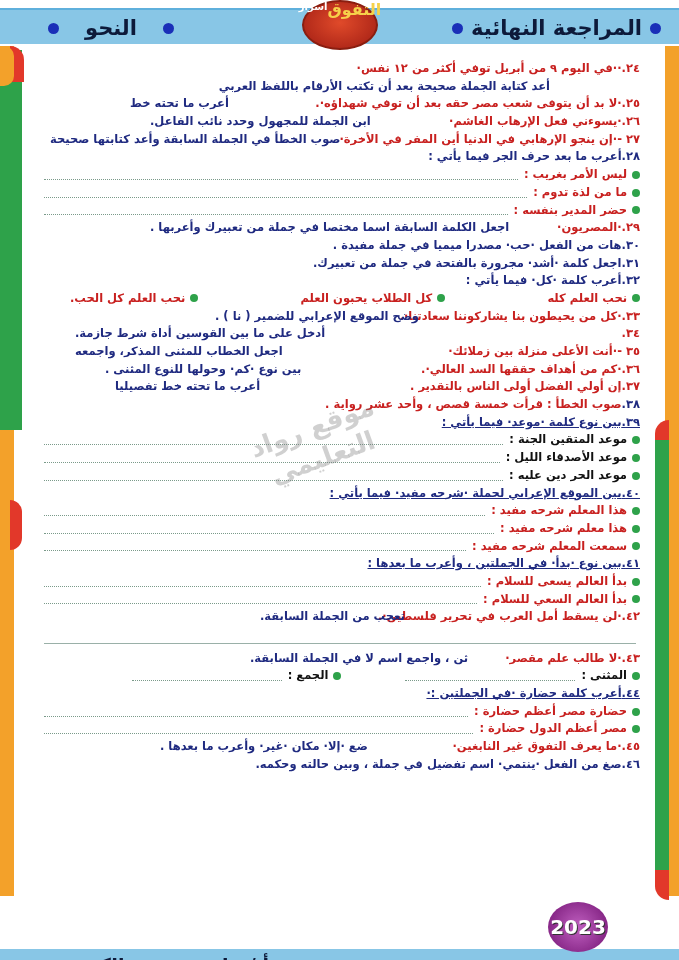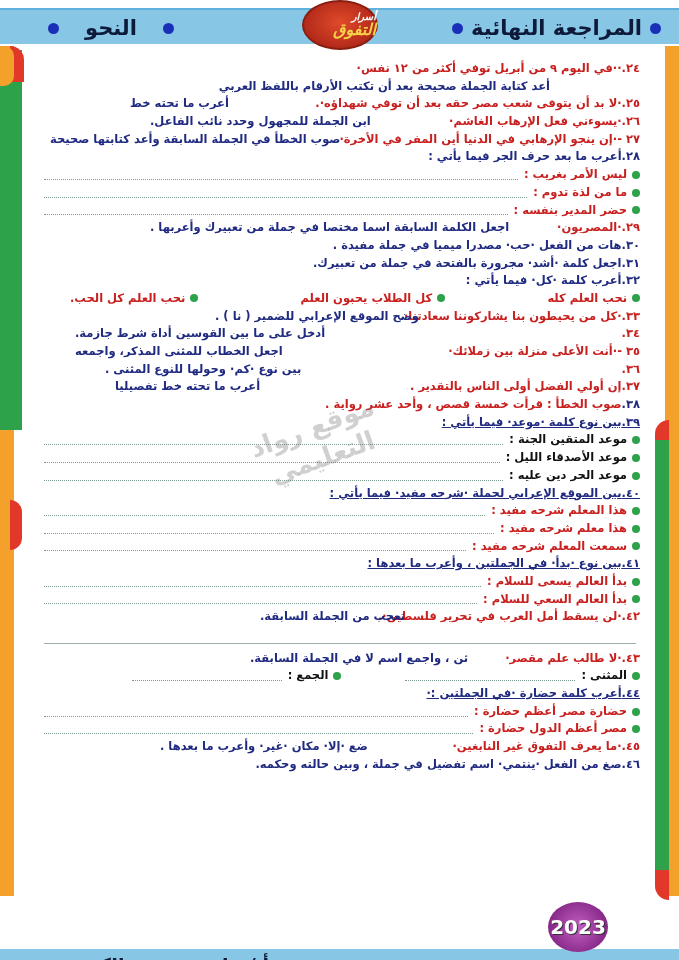--- a/index.html
+++ b/index.html
@@ -18,22 +18,22 @@
   }
   .header .title-left {
     position: absolute; left: 48px; top: 3px; height: 30px;
     display: flex; align-items: center; gap: 26px; direction: rtl;
     font-weight: bold; font-size: 21px; color: #0d1a3a;
   }
   .dot { width: 11px; height: 11px; border-radius: 50%; background: #1a2fb8; display: inline-block; }
   .logo {
     position: absolute; left: 302px; top: 0; width: 76px; height: 50px;
     border-radius: 50%; background: radial-gradient(ellipse at 50% 45%, #e04a2a 0%, #b32a1a 70%);
-    border: 2px solid #8a1e10; display: flex; flex-direction: column; align-items: flex-end; justify-content: center;
-    color: #f6d24a; font-weight: bold; line-height: 1; font-style: italic;
+    border: 2px solid #8a1e10; display: flex; flex-direction: row; align-items: flex-start; justify-content: center;
+    color: #f6d24a; font-weight: bold; line-height: 1;
   }
   .logo .l1 { font-size: 10px; color: #ffffff; }
   .logo .l2 { font-size: 16px; }
 
   
   .side-left-orange { position: absolute; left: 0; top: 46px; width: 14px; height: 850px; background: #f3a12a; }
   .side-left-green-top { position: absolute; left: 0; top: 50px; width: 22px; height: 380px; background: #2ea24a; border-radius: 0 0 0 0; }
   .side-left-cap-red { position: absolute; left: 10px; top: 46px; width: 14px; height: 36px; background: #e2382a; border-radius: 0 14px 0 0; }
   .side-left-cap-orange { position: absolute; left: 0; top: 46px; width: 14px; height: 40px; background: #f3a12a; border-radius: 0 10px 10px 0; }
   .side-left-red2 { position: absolute; left: 10px; top: 500px; width: 12px; height: 50px; background: #e2382a; border-radius: 0 12px 12px 0; }
@@ -190,20 +190,21 @@
     <span class="q red">٣٤.</span>
     <span class="inst" style="left:35px">أدخل على ما بين القوسين أداة شرط جازمة.</span>
   </div>
   <div class="row">
     <span class="q red">٣٥ -</span>
     <span class="q red">·أنت الأعلى منزلة بين زملائك·</span>
     <span class="inst" style="left:35px">اجعل الخطاب للمثنى المذكر، واجمعه</span>
   </div>
   <div class="row">
     <span class="q red">٣٦.</span>
+    <span class="q red">·كم من أهداف حققها السد العالي·.</span>
     <span class="inst" style="left:65px">بين نوع ·كم· وحولها للنوع المثنى .</span>
   </div>
   <div class="row">
     <span class="q red">٣٧.</span>
     <span class="q red">إن أولي الفضل أولى الناس بالتقدير .</span>
     <span class="inst" style="left:75px">أعرب ما تحته خط تفصيليا</span>
   </div>
   <div class="row">
     <span class="q blue">٣٨.</span>
     <span class="q red">صوب الخطأ : قرأت خمسة قصص ، وأحد عشر رواية .</span>

